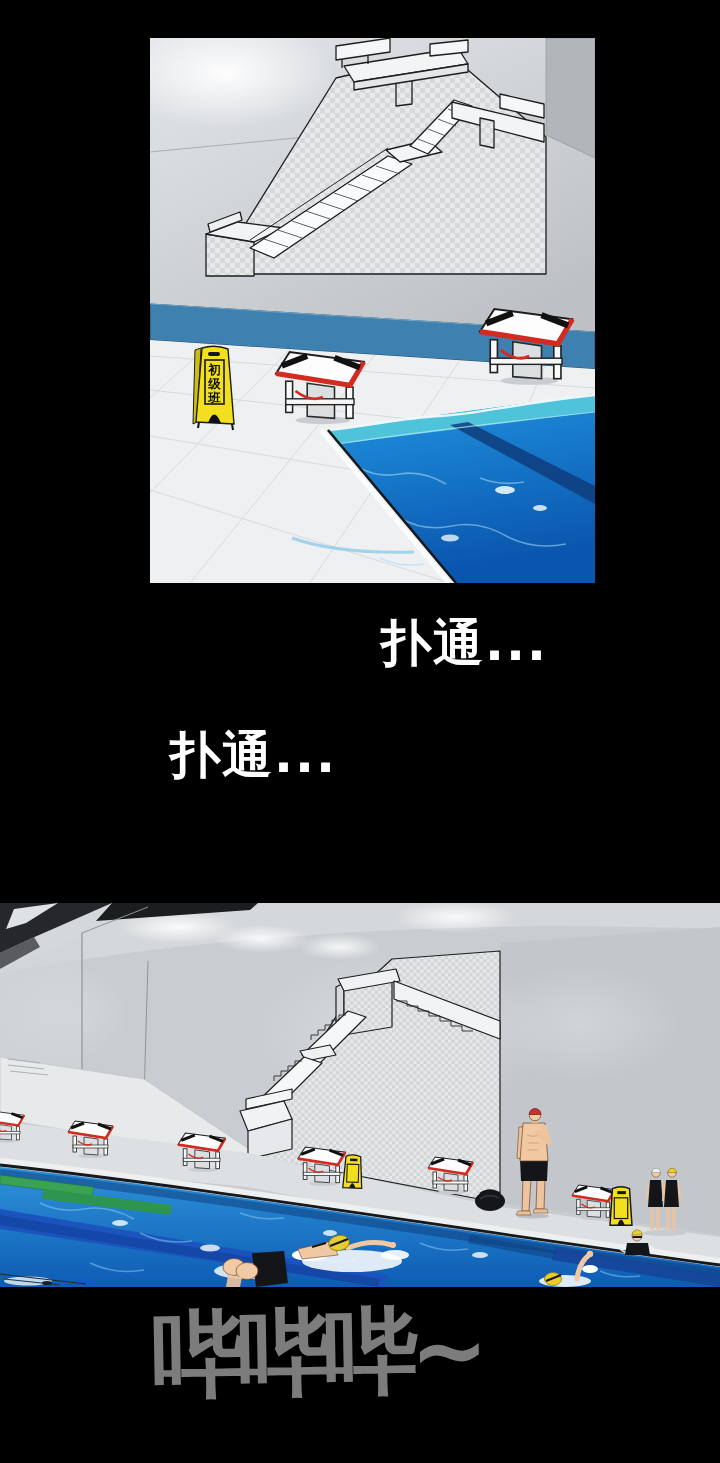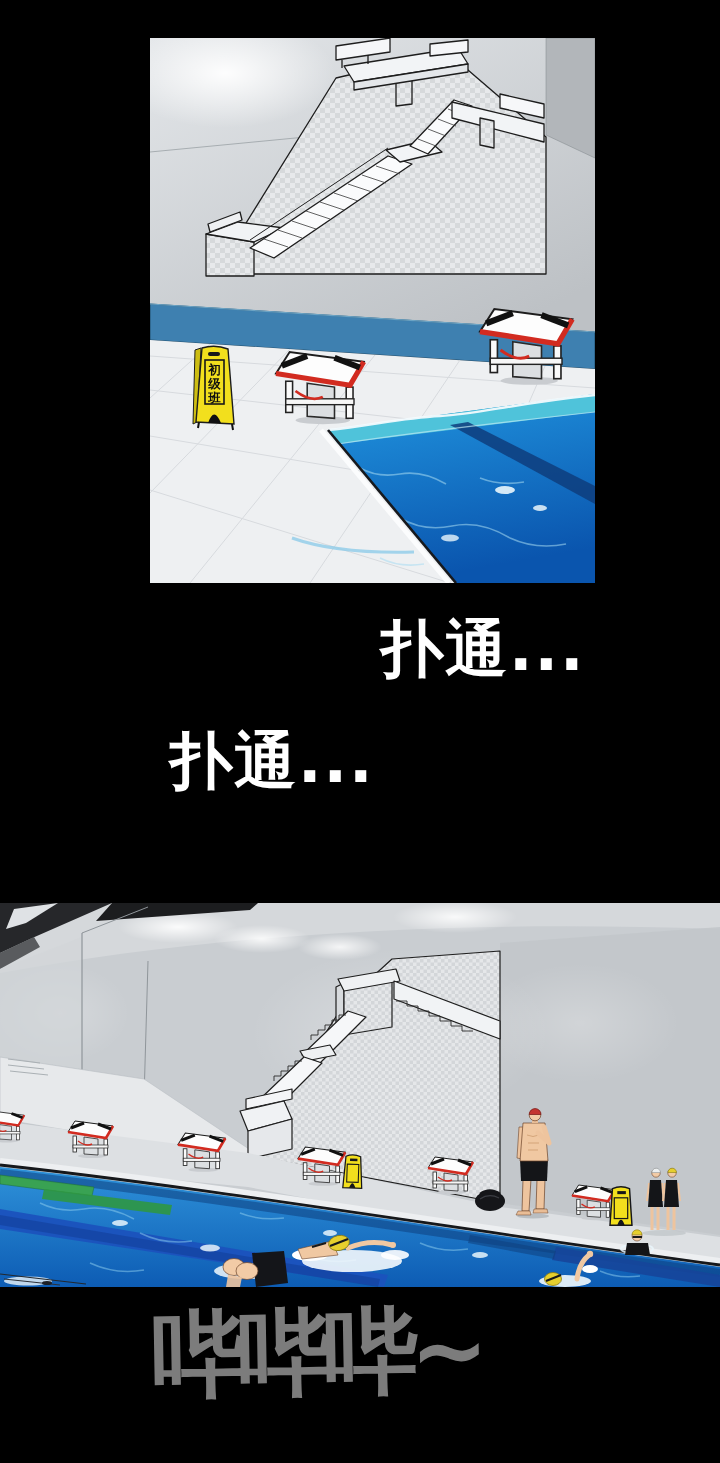--- a/index.html
+++ b/index.html
@@ -1,21 +1,21 @@
 <!DOCTYPE html>
 <html style="--page-bg: #000000; --sfx-white: #ffffff; --sfx-gray: #7c7c7c; --caution-yellow: #f2df1d; --pool-band-blue: #3e80b0; --block-red: #d22b20; --cap-red: #c43430; --cap-yellow: #e6cf2d; --water-blue: #1e7fd0; --water-teal: #4fc3da; --lane-navy: #1b52bd; --lane-green: #3aa44d;"><head>
 <meta charset="utf-8">
 <style>
   html,body{margin:0;padding:0;background:#000;}
   .stage{position:relative;width:720px;height:1463px;background:var(--page-bg,#000);
          overflow:hidden;font-family:"DejaVu Sans",sans-serif;}
   .panel{position:absolute;display:block;}
   .sfx{position:absolute;font-weight:900;white-space:nowrap;line-height:1;
        font-family:"DejaVu Sans",sans-serif;}
-  .sfx-splash{color:var(--sfx-white,#fff);font-size:62px;letter-spacing:2px;}
+  .sfx-splash{color:var(--sfx-white,#fff);font-size:50px;letter-spacing:2px;}
   .sfx-whistle{color:var(--sfx-gray,#7c7c7c);font-size:94px;letter-spacing:-8px;
                transform:rotate(-1deg);}
   .caution{fill:var(--caution-yellow,#f2df1d);}
   .band{fill:var(--pool-band-blue,#3e80b0);}
   .redtrim{stroke:var(--block-red,#d22b20);}
   .capred{fill:var(--cap-red,#c43430);}
   .capyellow{fill:var(--cap-yellow,#e6cf2d);}
   text.signchar{font-family:"DejaVu Sans",sans-serif;font-weight:bold;fill:#101010;}
 </style>
 </head>

